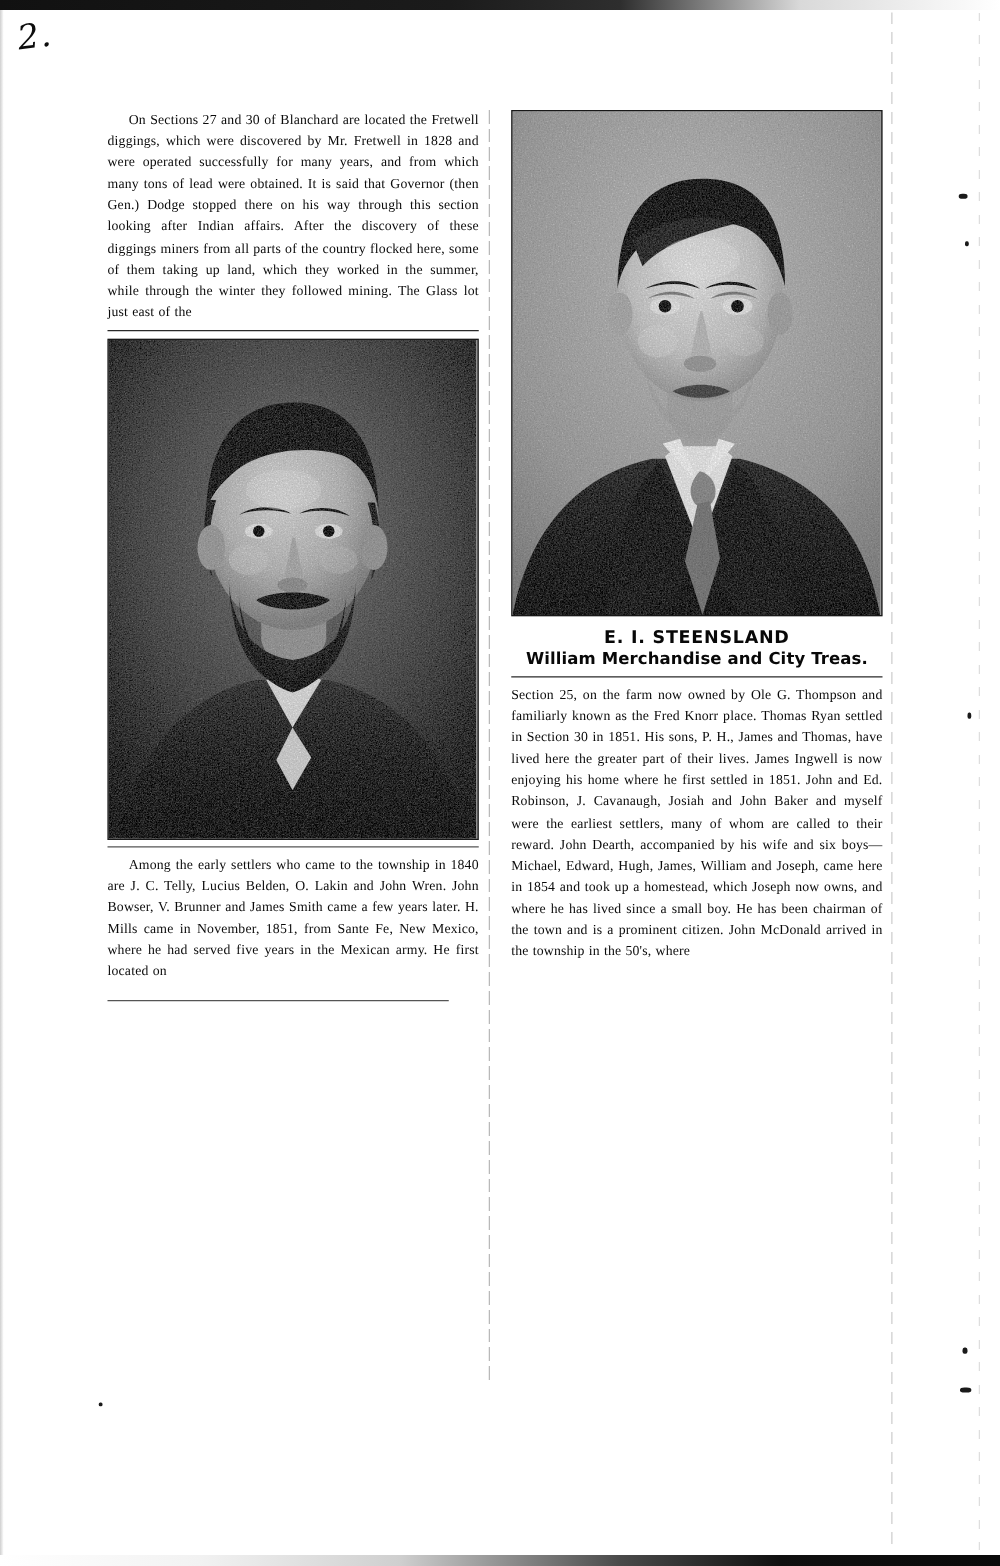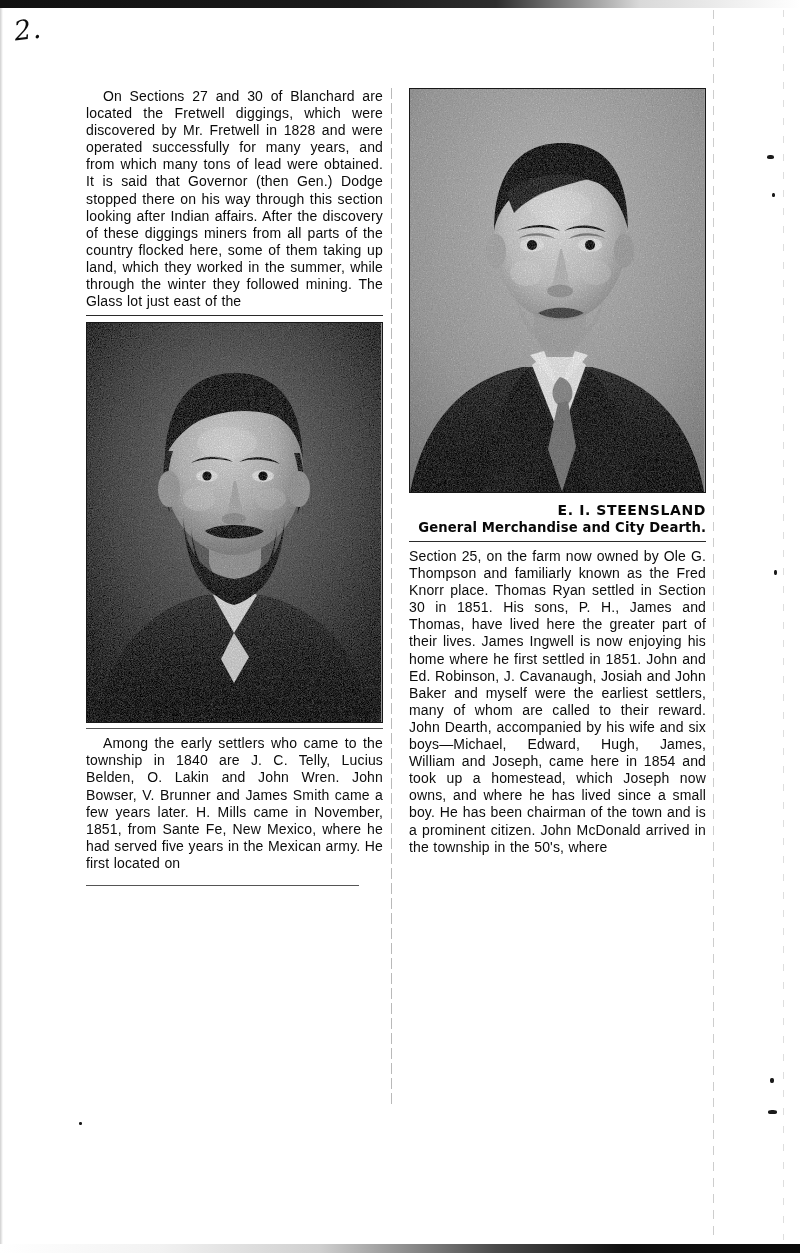--- a/index.html
+++ b/index.html
@@ -84,22 +84,22 @@
     position: absolute;
     left: 305px;
     top: 0;
     width: 1px;
     height: 1020px;
     background: repeating-linear-gradient(180deg,#b9b9b9 0 11px, transparent 11px 15px);
   }
 
   p.body {
     margin: 0;
-    font-family: Liberation Sans, sans-serif;
-    font-size: 14px;
+    font-family: Liberation Serif, serif;
+    font-size: 11px;
     line-height: 17.1px;
     text-align: justify;
     color: #0b0b0b;
     letter-spacing: 0.15px;
     word-spacing: 0.4px;
     -webkit-font-smoothing: none;
   }
   p.body + p.body { margin-top: 12px; }
   p.indent { text-indent: 17px; }
 
@@ -126,21 +126,21 @@
     font-weight: bold;
     color: #080808;
     -webkit-font-smoothing: none;
   }
   .caption-name { font-size: 14px; letter-spacing: 0.6px; }
   .caption-sub  { font-size: 13.2px; letter-spacing: 0.1px; margin-top: 2px; }
 
   .photo-block-right { margin-bottom: 0; }
   .photo-block-left  { margin: 0; }
 
-  .cap-gap-top { margin-top: 9px; text-align: right; }
+  .cap-gap-top { margin-top: 9px; }
   .cap-gap-bot { margin-bottom: 6px; }
 </style>
 </head>
 <body>
 
 <div class="page">
 
   <div class="scan-band-top"></div>
   <div class="scan-edge-left"></div>
   <div class="scan-band-bottom"></div>
@@ -318,21 +318,21 @@
 
             <ellipse cx="150" cy="118" rx="32" ry="17" fill="#f0f0f0" opacity="0.4"></ellipse>
             <ellipse cx="116" cy="184" rx="16" ry="13" fill="#e2e2e2" opacity="0.42"></ellipse>
             <ellipse cx="186" cy="184" rx="15" ry="12" fill="#d8d8d8" opacity="0.38"></ellipse>
           </g>
         </svg>
       </div>
 
       <div class="caption cap-gap-top cap-gap-bot">
         <div class="caption-name">E. I. STEENSLAND</div>
-        <div class="caption-sub">General Merchandise and City Dearth.</div>
+        <div class="caption-sub">William Merchandise and City Treas.</div>
       </div>
 
       <div class="rule"></div>
 
       <p class="body">Section 25, on the farm now owned by Ole G. Thompson and familiarly known as the Fred Knorr place. Thomas Ryan settled in Section 30 in 1851. His sons, P. H., James and Thomas, have lived here the greater part of their lives. James Ingwell is now enjoying his home where he first settled in 1851. John and Ed. Robinson, J. Cavanaugh, Josiah and John Baker and myself were the earliest settlers, many of whom are called to their reward. John Dearth, accompanied by his wife and six boys—Michael, Edward, Hugh, James, William and Joseph, came here in 1854 and took up a homestead, which Joseph now owns, and where he has lived since a small boy. He has been chairman of the town and is a prominent citizen. John McDonald arrived in the township in the 50's, where</p>
     </div>
 
   </div>
 </div>
 

